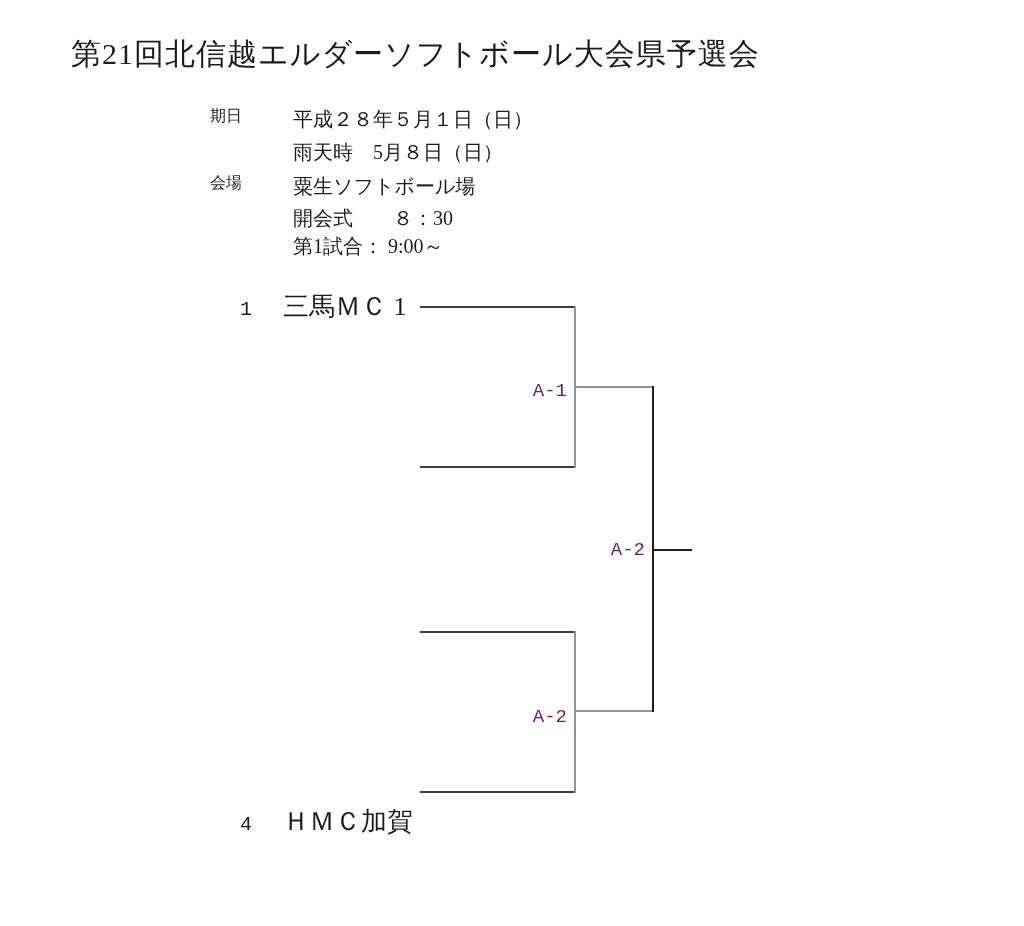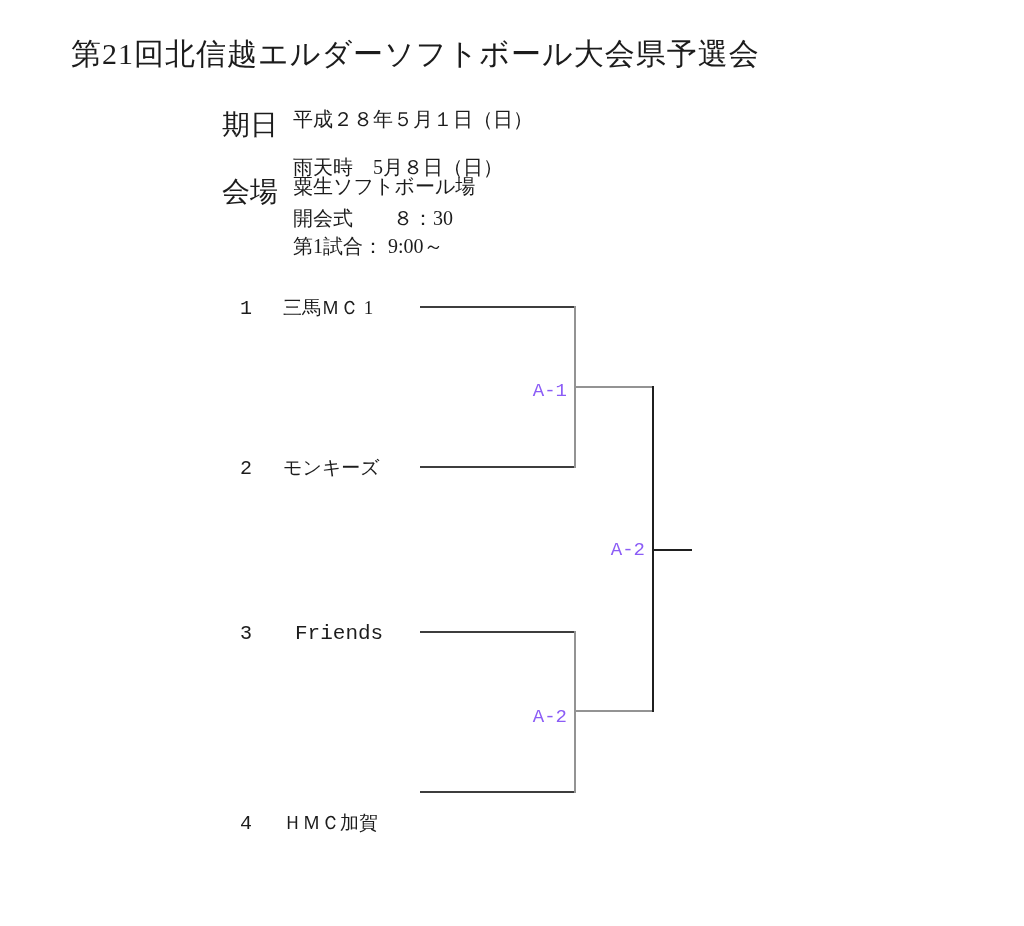--- a/index.html
+++ b/index.html
@@ -4,51 +4,51 @@
 <style>
   html,body{margin:0;padding:0;background:#ffffff;}
   .page{
     position:relative;width:820px;height:926px;background:#ffffff;overflow:hidden;
     font-family:"Liberation Serif","DejaVu Serif",serif;color:#1c1c1c;
   }
   .title{
     position:absolute;left:71px;top:34px;font-size:30px;letter-spacing:1px;white-space:nowrap;
   }
   
-  .ilabel{position:absolute;left:222px;font-size:28px;white-space:nowrap;}
+  .ilabel{position:absolute;left:210px;font-size:16px;white-space:nowrap;}
   .ival{position:absolute;left:293px;font-size:20px;white-space:nowrap;}
-  .r1{top:106px}.r2{top:154px}.r3{top:173px}.r4{top:205px}.r5{top:233px}
+  .r1{top:106px}.r2{top:139px}.r3{top:173px}.r4{top:205px}.r5{top:233px}
   
   .team{position:absolute;left:240px;height:28px;line-height:28px;font-size:20px;white-space:nowrap;}
   .team .seed{
     display:inline-block;width:43px;
     font-family:"Liberation Mono","DejaVu Sans Mono",monospace;font-size:20px;
   }
-  .team .name{font-size:19px;}
+  .team .name{font-size:26px;}
   .t1{top:293px}.t2{top:453px}.t3{top:618px}.t4{top:808px}
   .t3 .name{font-family:"Liberation Mono","DejaVu Sans Mono",monospace;font-size:21px;margin-left:12px;}
   
   .ln{position:absolute;background:#3d3d3d;}
   .ln.gray{background:#939393;}
   .hline{height:2px;}
   .vline{width:2px;}
   .lh1{left:420px;top:306px;width:156px;}
   .lh2{left:420px;top:466px;width:156px;}
   .lv1{left:574px;top:306px;height:162px;}
   .lj1{left:576px;top:386px;width:77px;}
   .lh3{left:420px;top:631px;width:156px;}
   .lh4{left:420px;top:791px;width:156px;}
   .lv2{left:574px;top:631px;height:162px;}
   .lj2{left:576px;top:710px;width:77px;}
   .lv3{left:652px;top:386px;height:326px;background:#1f1f1f;}
   .ltail{left:654px;top:549px;width:38px;background:#1f1f1f;}
   
   .mlabel{
     position:absolute;width:46px;text-align:right;
-    font-family:"Liberation Mono","DejaVu Sans Mono",monospace;font-size:19px;color:#8b5cf6;
+    font-family:"Liberation Mono","DejaVu Sans Mono",monospace;font-size:19px;color:#701a75;
     line-height:22px;white-space:nowrap;
   }
   .m1{left:521px;top:380px}.m2{left:521px;top:706px}.m3{left:599px;top:539px}
 </style>
 </head>
 <body>
 
 <div class="page">
 
   <div class="title">第21回北信越エルダーソフトボール大会県予選会</div>
@@ -56,26 +56,20 @@
   <div class="ilabel r1">期日</div>
   <div class="ival r1">平成２８年５月１日（日）</div>
   <div class="ival r2">雨天時　5月８日（日）</div>
   <div class="ilabel r3">会場</div>
   <div class="ival r3">粟生ソフトボール場</div>
   <div class="ival r4">開会式　　８：30</div>
   <div class="ival r5">第1試合：  9:00～</div>
 
   <div class="team t1">
     <span class="seed">1</span><span class="name">三馬ＭＣ 1</span>
-  </div>
-  <div class="team t2">
-    <span class="seed">2</span><span class="name">モンキーズ</span>
-  </div>
-  <div class="team t3">
-    <span class="seed">3</span><span class="name">Friends</span>
   </div>
   <div class="team t4">
     <span class="seed">4</span><span class="name">ＨＭＣ加賀</span>
   </div>
 
   <div class="ln hline lh1"></div>
   <div class="ln hline lh2"></div>
   <div class="ln vline gray lv1"></div>
   <div class="ln hline gray lj1"></div>
   <div class="ln hline lh3"></div>

